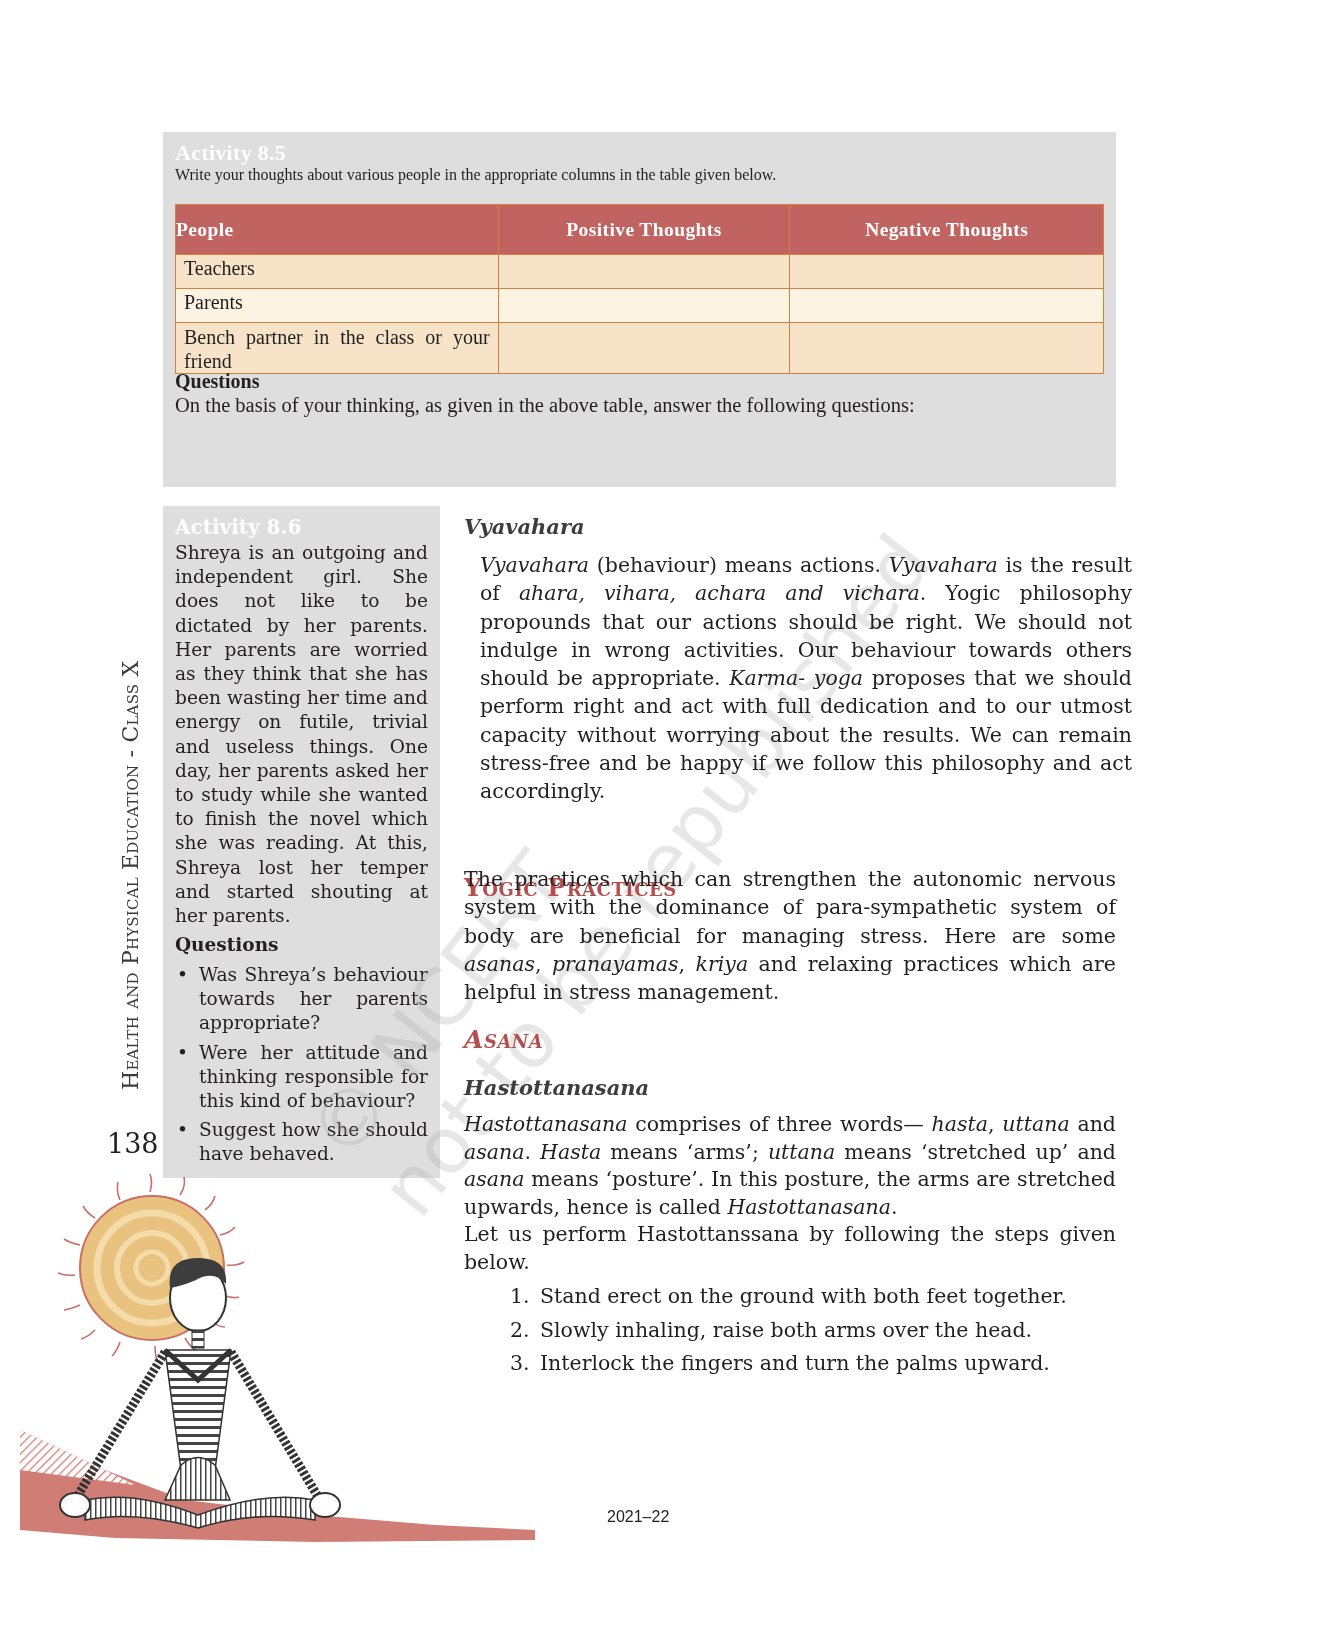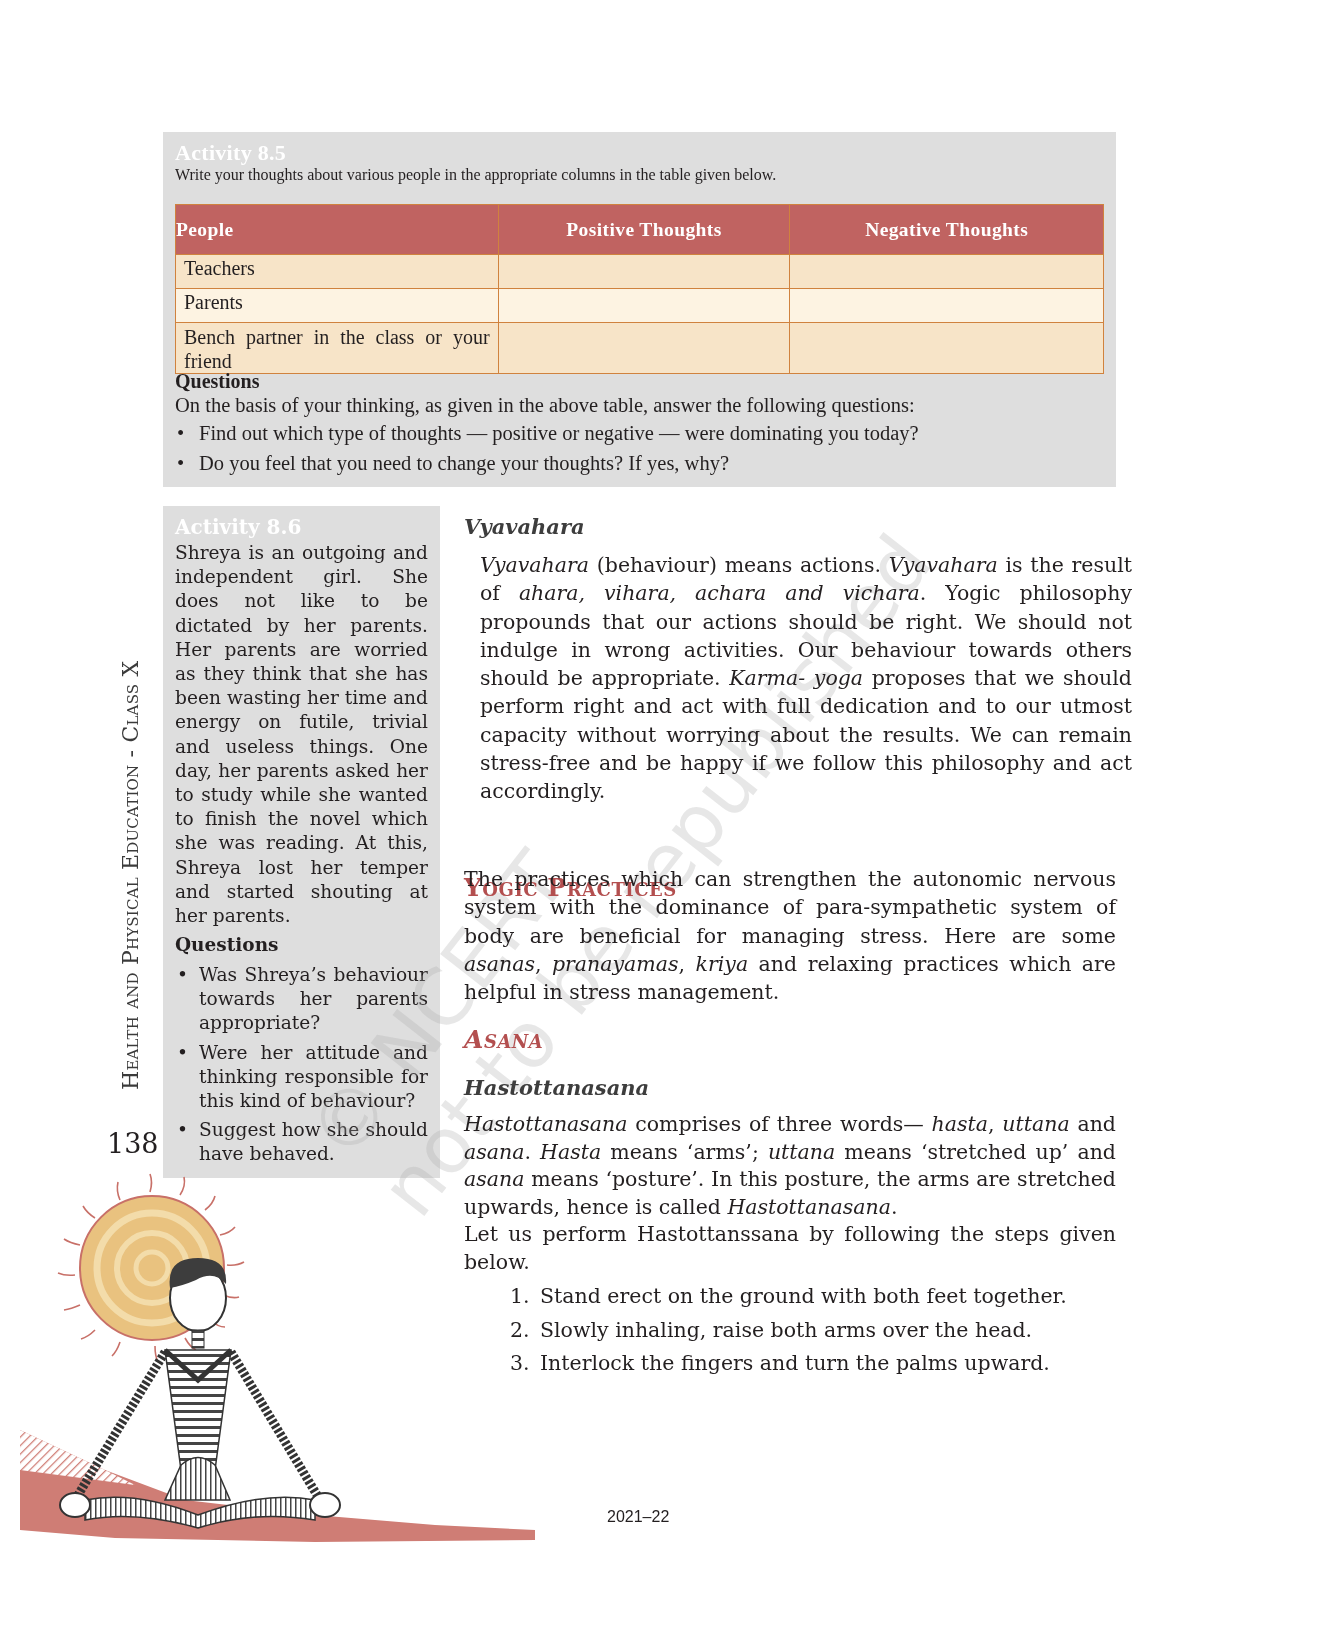--- a/index.html
+++ b/index.html
@@ -95,24 +95,20 @@
       </tr>
       <tr class="r2">
         <td class="c0">Bench partner in the class or your friend</td>
         <td class="c1"></td>
         <td class="c2"></td>
       </tr>
     </tbody>
   </table>
   <div class="q-head">Questions</div>
   <div class="q-intro">On the basis of your thinking, as given in the above table, answer the following questions:</div>
-  <ul class="q-list">
-    <li>Find out which type of thoughts — positive or negative — were dominating you today?</li>
-    <li>Do you feel that you need to change your thoughts? If yes, why?</li>
-  </ul>
 </section>
 
 <div id="running-head">Health and Physical Education - Class X</div>
 <div id="page-number">138</div>
 
 <section id="act86">
   <div class="title">Activity 8.6</div>
   <div class="story">Shreya is an outgoing and independent girl. She does not like to be dictated by her parents. Her parents are worried as they think that she has been wasting her time and energy on futile, trivial and useless things. One day, her parents asked her to study while she wanted to finish the novel which she was reading. At this, Shreya lost her temper and started shouting at her parents.</div>
   <div class="q-head">Questions</div>
   <ul class="q-list">

